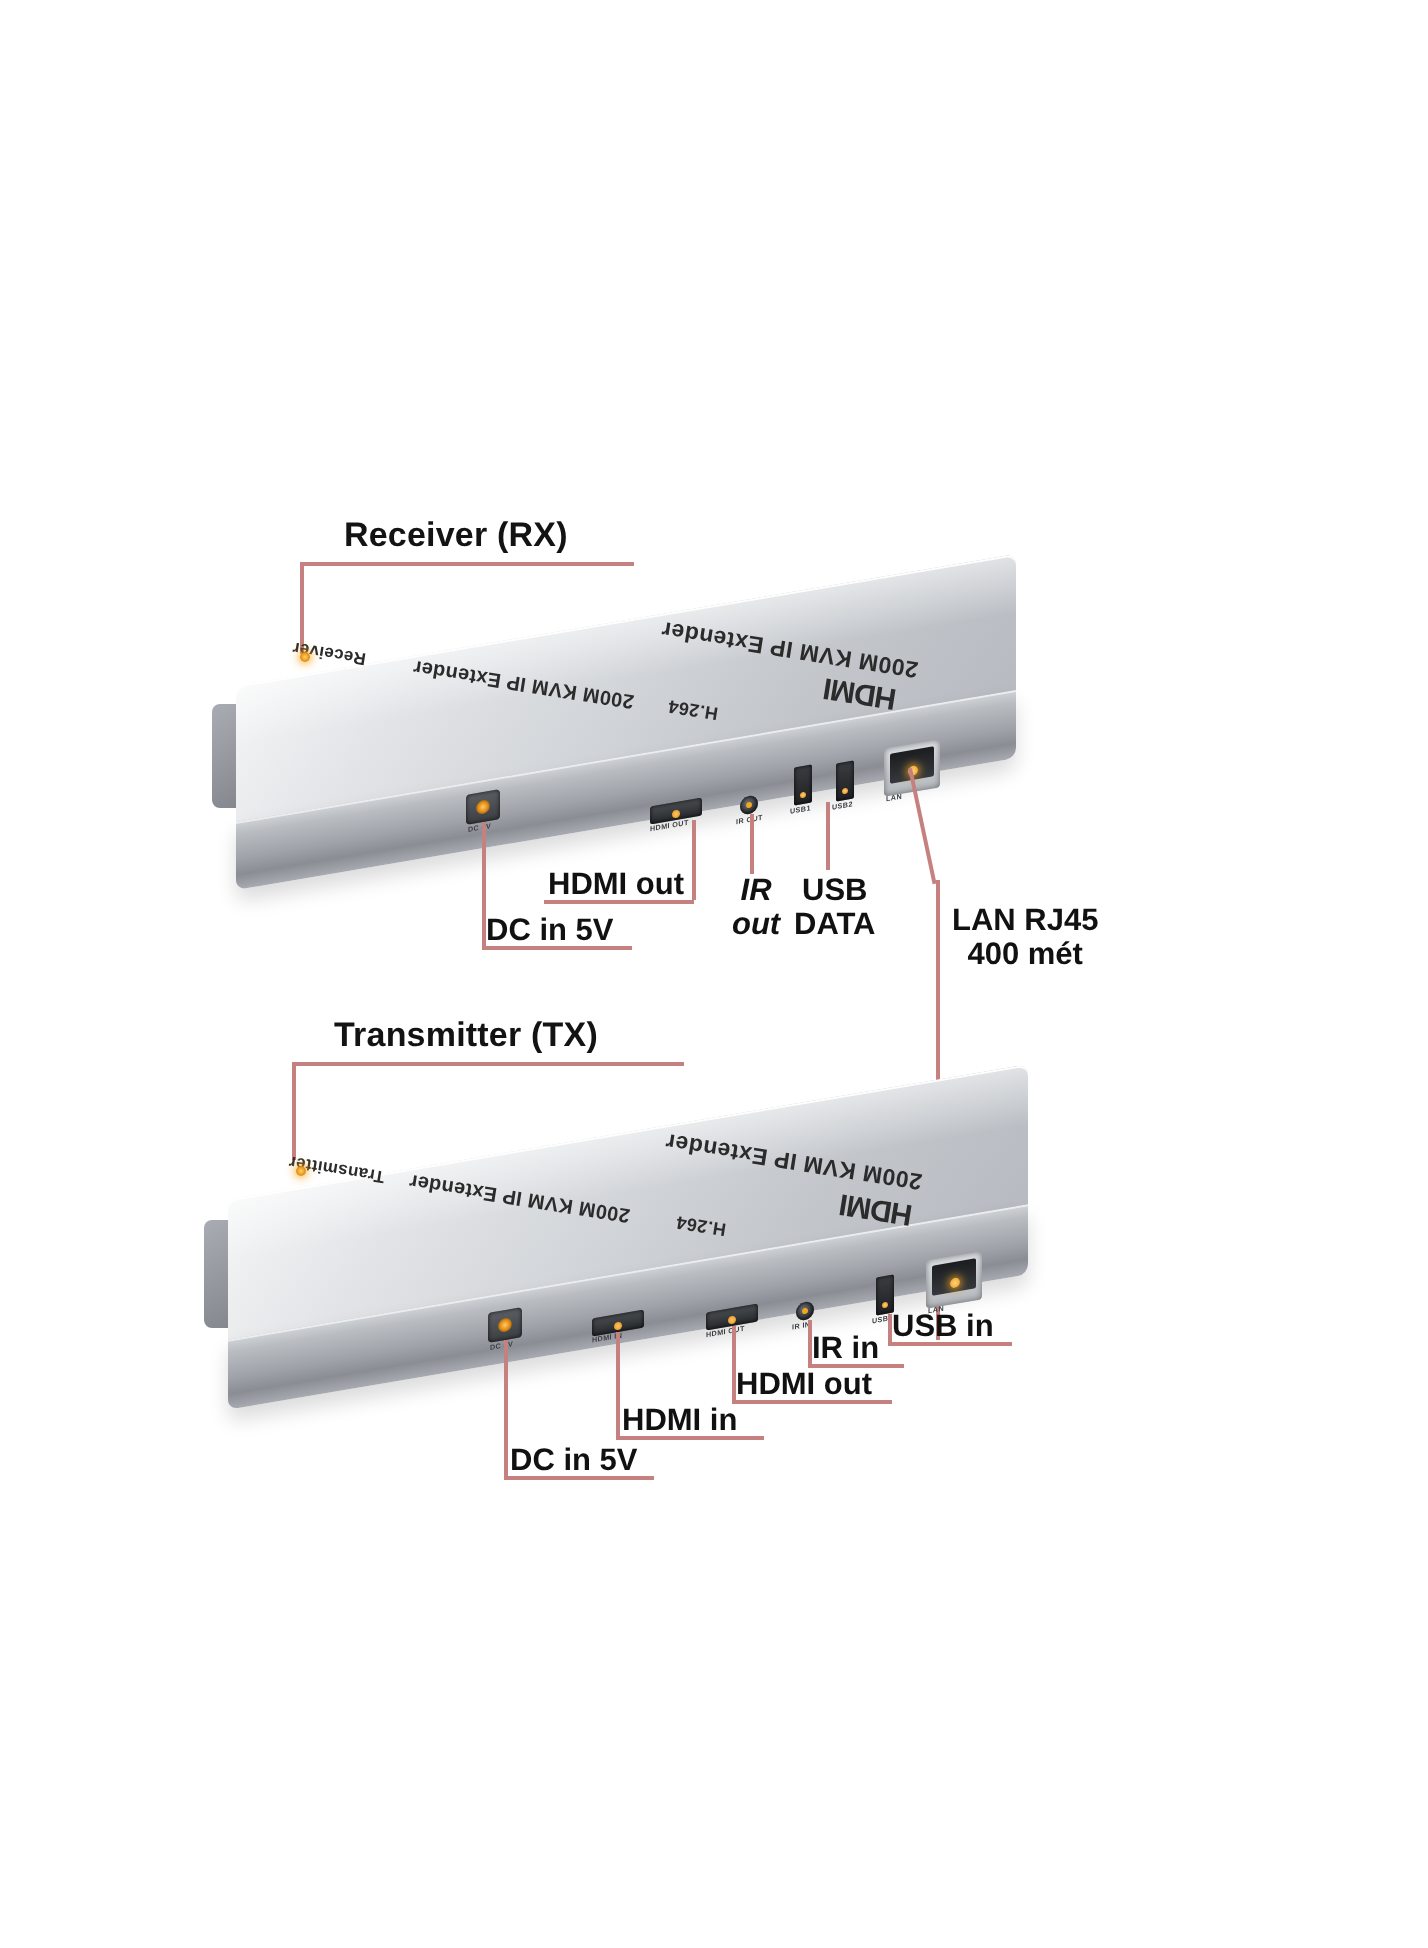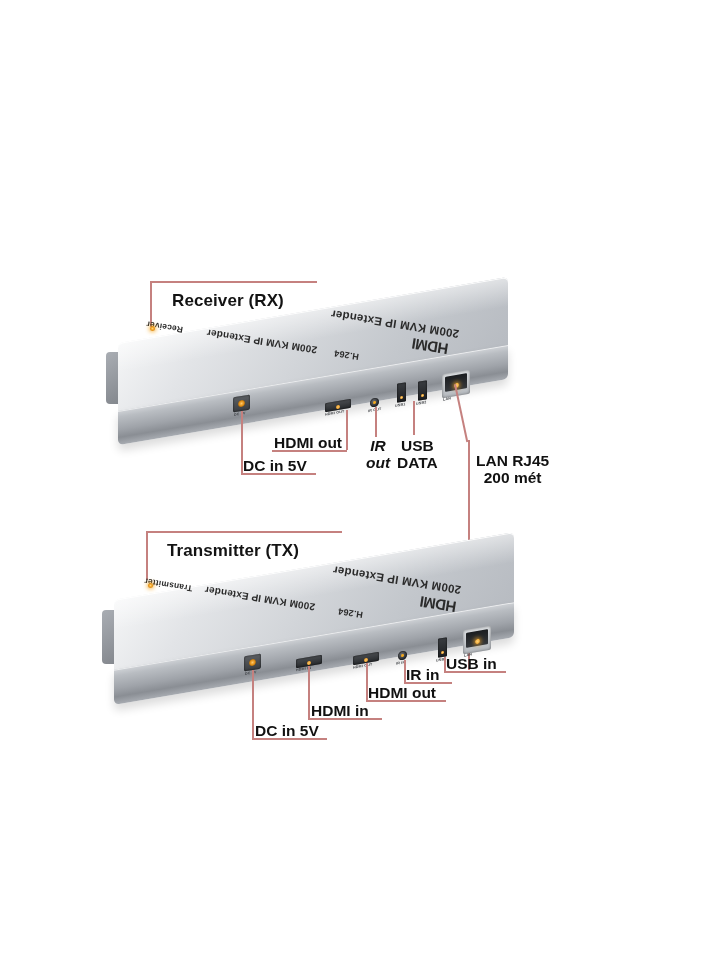--- a/index.html
+++ b/index.html
@@ -3,21 +3,21 @@
 <meta charset="utf-8">
 <style>
   html,body{margin:0;padding:0;background:#ffffff;}
   body{width:714px;height:974px;position:relative;overflow:hidden;
        font-family:"Liberation Sans",sans-serif;color:#1a1a1a;}
 
   .stage{position:absolute;inset:0;}
 
   
   .title{position:absolute;font-size:17px;font-weight:700;letter-spacing:.1px;
-         color:#131313;white-space:nowrap;margin-top:33px;}
+         color:#131313;white-space:nowrap;}
   .title-rule{position:absolute;height:2px;background:#c5817f;}
 
   
   .lead{position:absolute;background:#c5817f;}
   .lead-v{width:1.5px;}
   .lead-diag{position:absolute;transform-origin:0 0;height:1.5px;background:#c5817f;}
 
   
   .lbl{position:absolute;font-size:15.5px;font-weight:700;color:#111;
        white-space:nowrap;line-height:1.06;}
@@ -162,21 +162,21 @@
   <div class="lbl two" style="left:397px;top:437px;">
     <span>USB</span><br>
     <span>DATA</span>
   </div>
 
   <div class="lead-diag" style="left:456px;top:384px;width:59px;transform:rotate(78deg);"></div>
   <div class="lead lead-v" style="left:468px;top:440px;height:230px;"></div>
 
   <div class="lbl two" style="left:476px;top:452px;">
     <span>LAN RJ45</span><br>
-    <span>200 mét</span>
+    <span>400 mét</span>
   </div>
 
   <div class="title" style="left:167px;top:508px;">Transmitter (TX)</div>
   <div class="title-rule" style="left:146px;top:531px;width:196px;"></div>
   <div class="lead lead-v" style="left:146px;top:531px;height:49px;"></div>
 
   <div class="device">
 
     <div class="dev-side" style="left:102px;top:610px;width:18px;height:54px;"></div>
 

